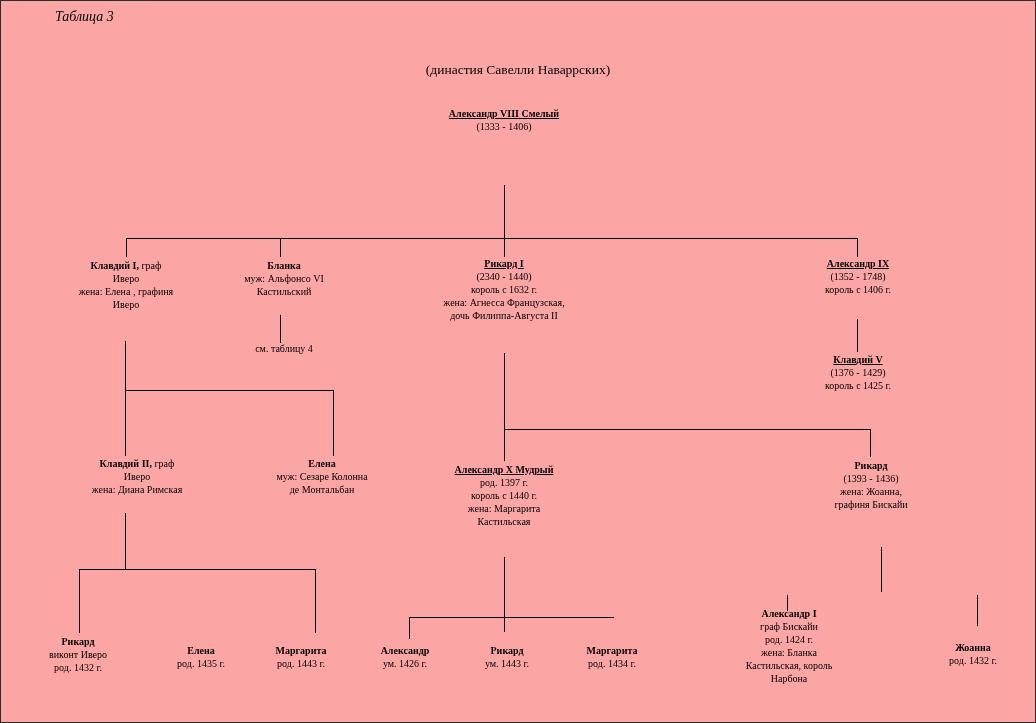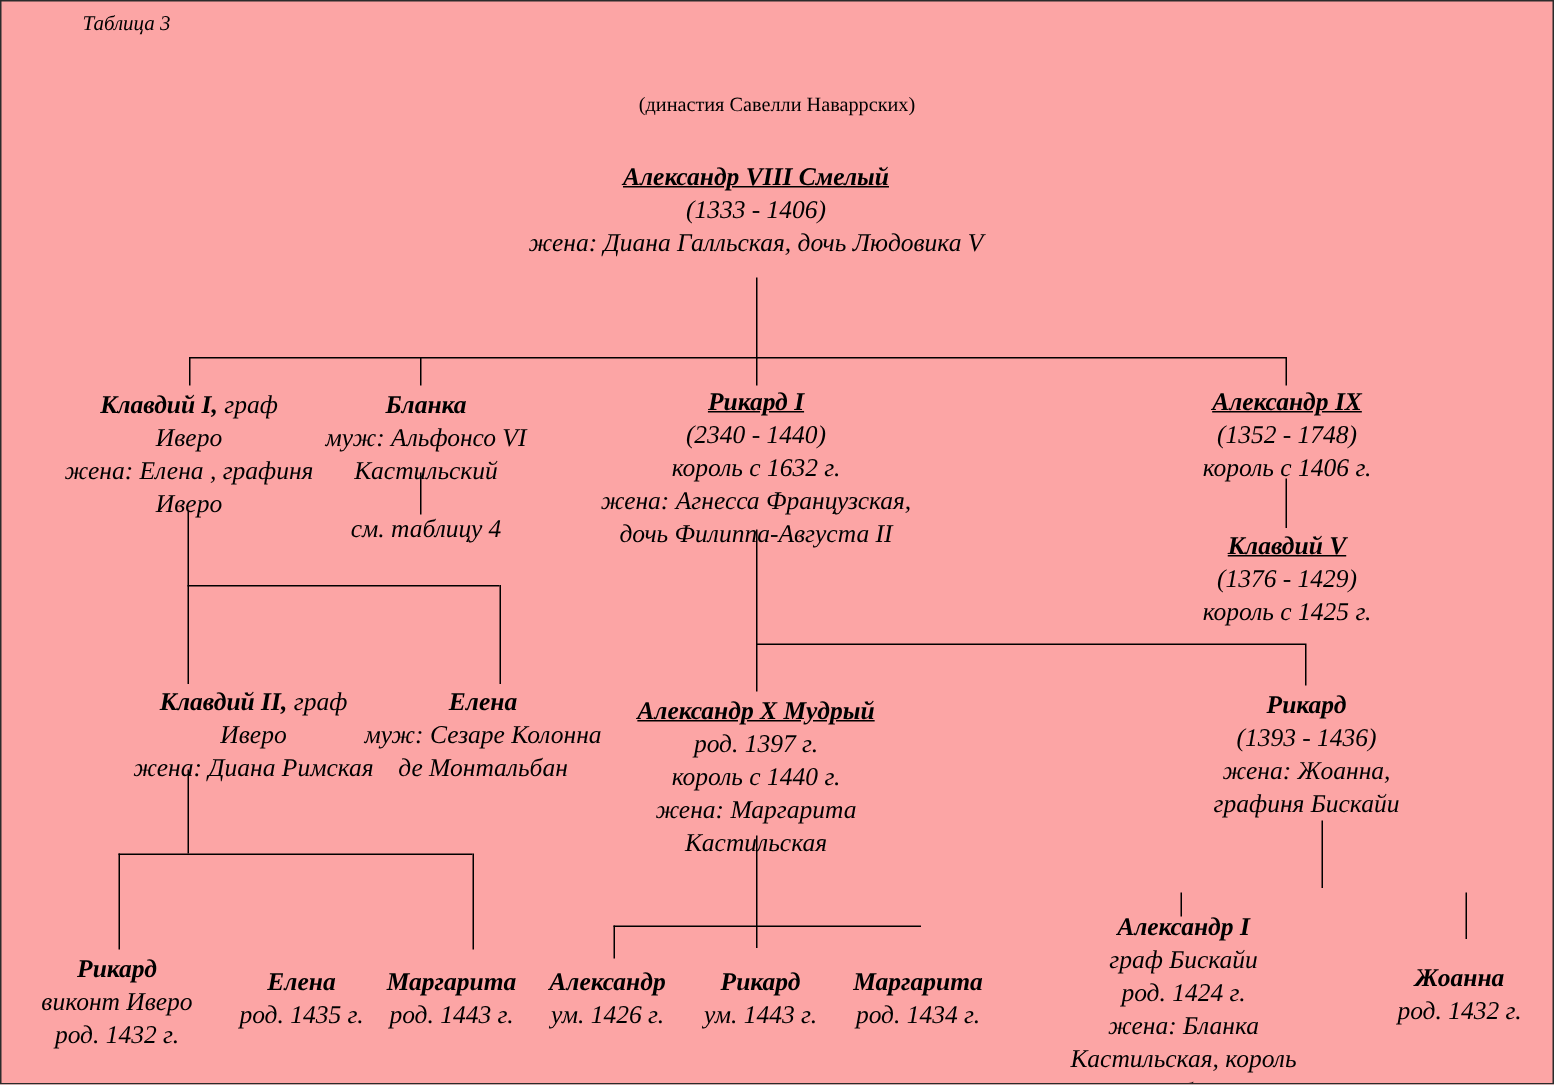--- a/index.html
+++ b/index.html
@@ -20,41 +20,39 @@
     position:absolute; left:0; right:0; top:42px;
     text-align:center; font-weight:bold; font-size:15.5px;
     letter-spacing:.3px;
   }
   .subtitle {
     position:absolute; left:0; right:0; top:61px;
     text-align:center; font-size:13.5px;
   }
   .node {
     position:absolute; transform:translateX(-50%);
-    text-align:center; font-size:17px; line-height:1.3;
+    text-align:center; font-size:10px; line-height:1.3;
     white-space:nowrap;
-    font-style:italic;
   }
   .nm { font-weight:bold; }
   .u  { text-decoration:underline; }
   .vline { position:absolute; width:1px; background:#000; }
   .hline { position:absolute; height:1px; background:#000; }
 </style>
 </head>
 <body>
 
 <div class="canvas">
 
   <div class="table-label">Таблица 3</div>
   <div class="subtitle">(династия Савелли Наваррских)</div>
 
   <div class="node" style="left:503px; top:106px;">
     <div class="nm u">Александр VIII Смелый</div>
     <div>(1333 - 1406)</div>
-    <div>жена: Диана Галльская, дочь Людовика V</div>
   </div>
 
   <div class="node" style="left:125px; top:258px;">
     <div><span class="nm">Клавдий I,</span><span> граф</span></div>
     <div>Иверо</div>
     <div>жена: Елена , графиня</div>
     <div>Иверо</div>
   </div>
 
   <div class="node" style="left:283px; top:258px;">
@@ -77,21 +75,21 @@
     <div>(1352 - 1748)</div>
     <div>король с 1406 г.</div>
   </div>
 
   <div class="node" style="left:857px; top:352px;">
     <div class="nm u">Клавдий V</div>
     <div>(1376 - 1429)</div>
     <div>король с 1425 г.</div>
   </div>
 
-  <div class="node" style="left:136px; top:456px;margin-left:32px;">
+  <div class="node" style="left:136px; top:456px;">
     <div><span class="nm">Клавдий II,</span><span> граф</span></div>
     <div>Иверо</div>
     <div>жена: Диана Римская</div>
   </div>
 
   <div class="node" style="left:321px; top:456px;">
     <div class="nm">Елена</div>
     <div>муж: Сезаре Колонна</div>
     <div>де Монтальбан</div>
   </div>

